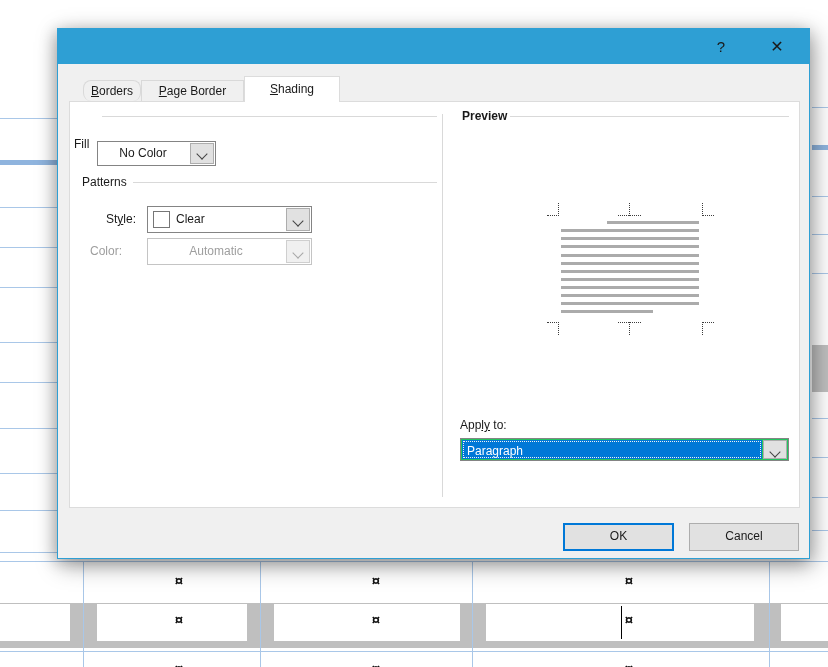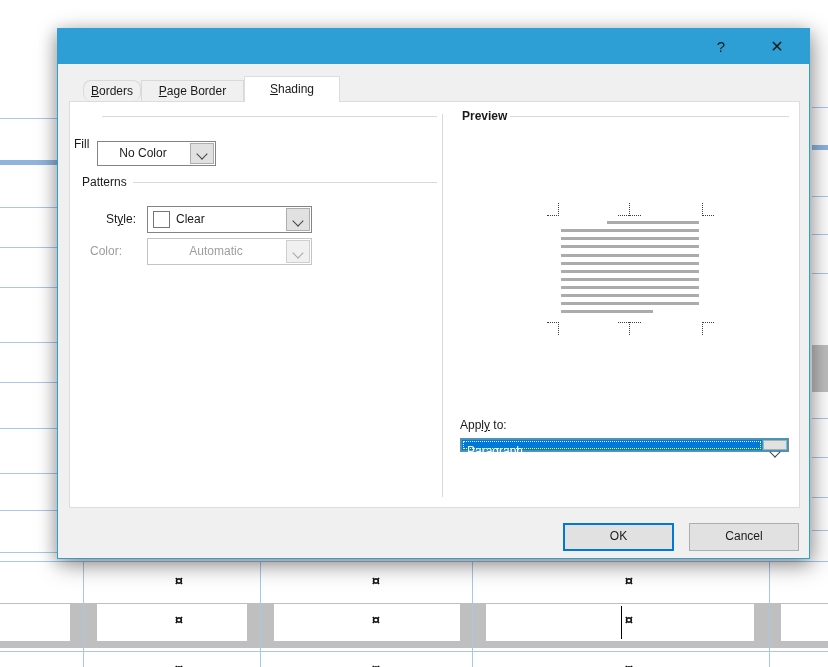--- a/index.html
+++ b/index.html
@@ -74,22 +74,22 @@
   .combo.disabled .chev{border-color:#a8a8a8;}
   .swatch{
     position:absolute;left:5px;top:4px;width:17px;height:17px;
     background:#ffffff;border:1px solid #767676;box-sizing:border-box;
   }
   
   .dmv{position:absolute;width:1px;height:13px;border-left:1px dotted #3c3c3c;}
   .dmh{position:absolute;height:1px;width:12px;border-top:1px dotted #3c3c3c;}
   .pbar{position:absolute;height:3px;background:#ababab;}
   
-  .applycombo{position:absolute;left:390px;top:336px;width:329px;height:14px;
-    background:#0ea5e9;border:1px solid #848484;box-sizing:border-box;}
+  .applycombo{position:absolute;left:390px;top:336px;width:329px;height:23px;
+    background:#22c55e;border:1px solid #848484;box-sizing:border-box;}
   .applyfield{
     position:absolute;left:1px;top:1px;bottom:1px;right:26px;background:#0078d7;
     color:#ffffff;font-size:12px;line-height:22px;padding-left:5px;
     outline:1px dotted #f0f0f0;outline-offset:-2px;
   }
   .applybtn{position:absolute;right:1px;top:1px;bottom:1px;width:24px;
     background:#e1e1e1;border:1px solid #adadad;box-sizing:border-box;}
   
   .btn{
     position:absolute;top:494px;height:28px;background:#e1e1e1;border:1px solid #adadad;

